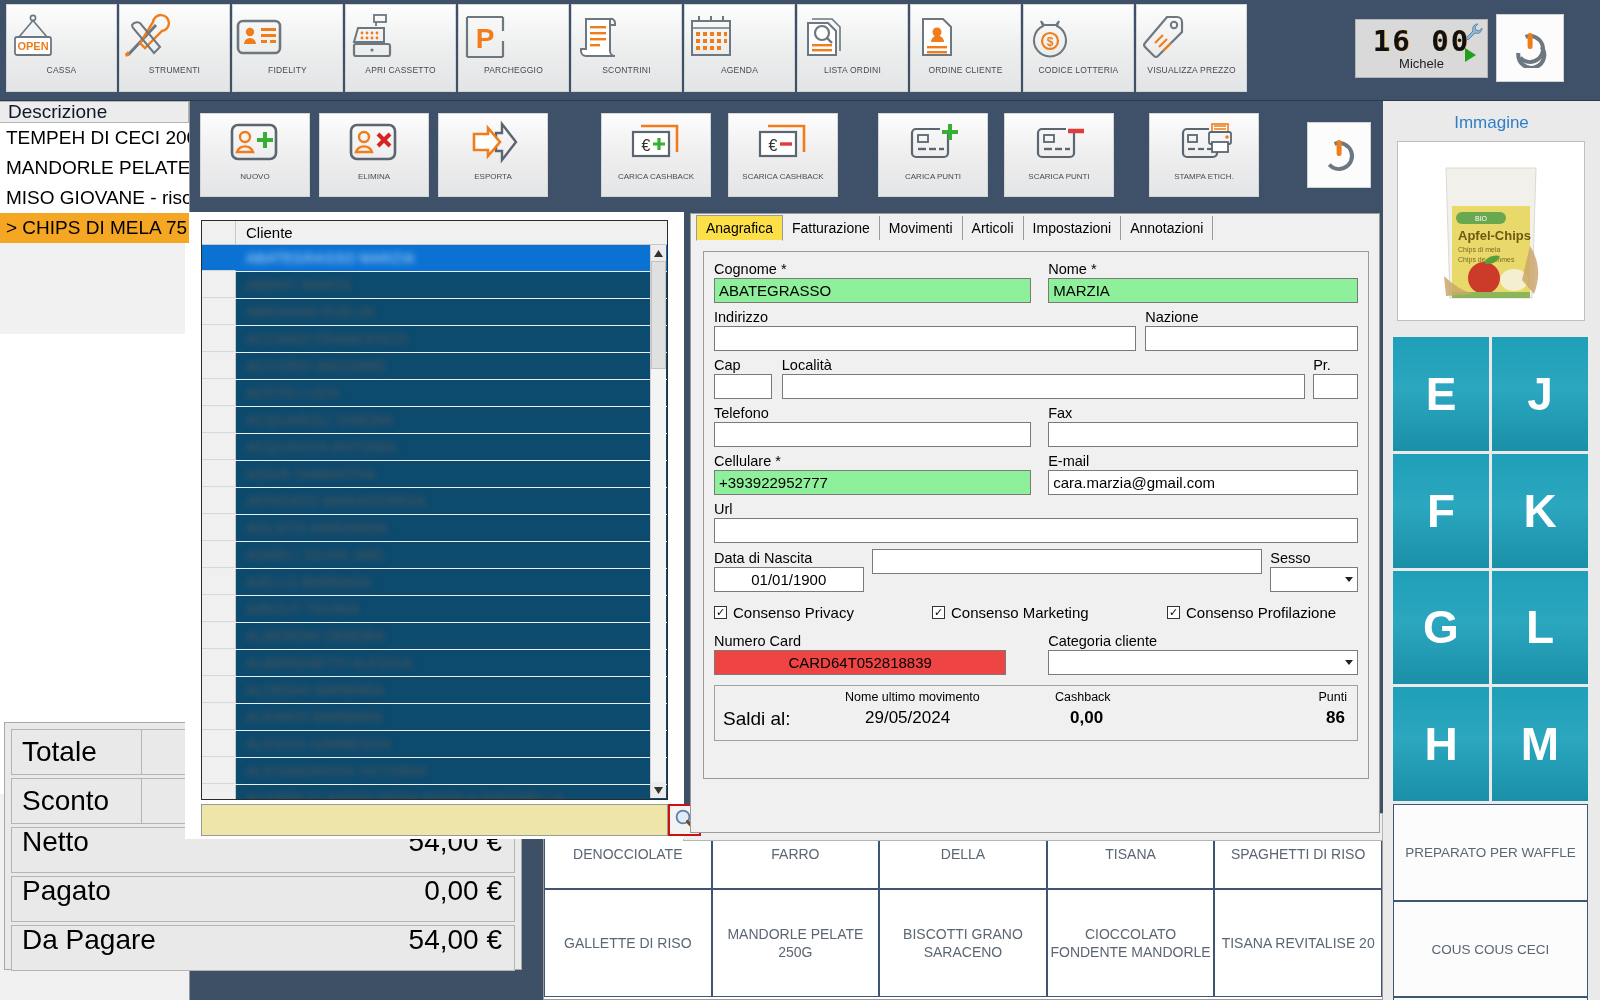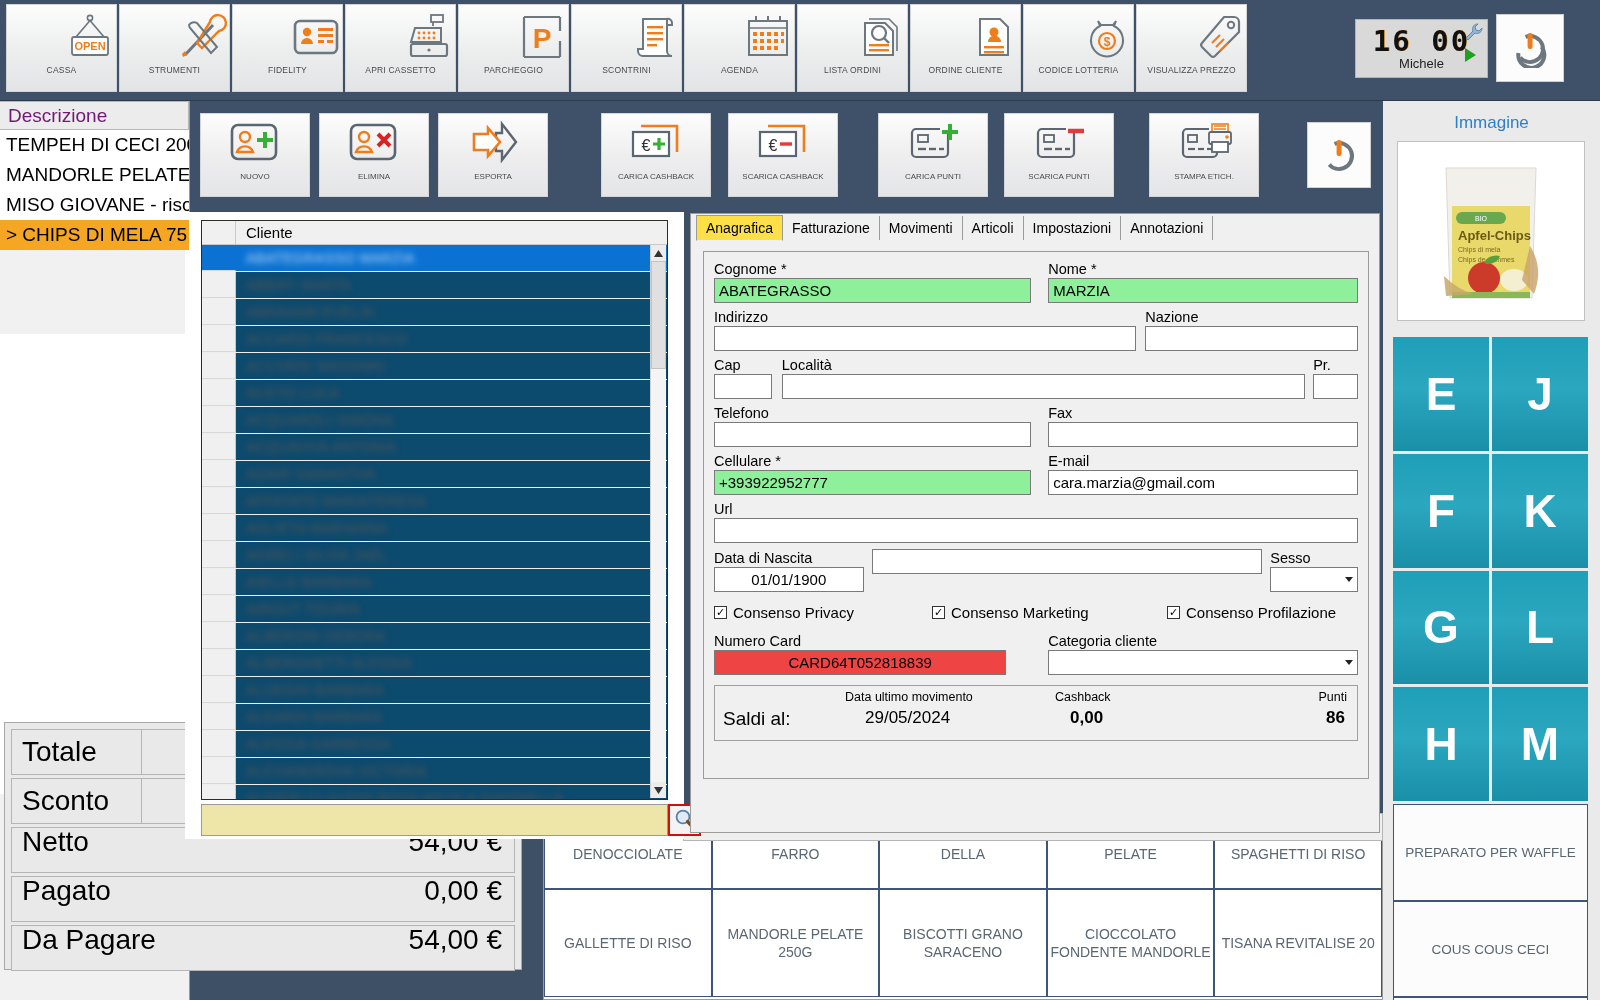--- a/index.html
+++ b/index.html
@@ -14,21 +14,21 @@
   
   #topbar{
     position:absolute; left:0; top:0; width:1600px; height:101px;
     background:#3f5169;
     border-bottom:1px solid #2c3a4c;
   }
   .tbtn{
     position:absolute; top:4px; width:111px; height:88px;
     background:linear-gradient(#fdfdfd,#eceded 55%,#e3e4e6);
     border:1px solid #d2d4d6;
-    display:flex; flex-direction:column; align-items:flex-end; justify-content:flex-start;
+    display:flex; flex-direction:column; align-items:flex-start; justify-content:flex-start;
     cursor:pointer;
   }
   .tbtn .ico{ height:60px; display:flex;align-items:center;justify-content:center; padding-top:4px;}
   .tbtn .lbl{
     font-size:8.5px; color:#4a4a4a; letter-spacing:.2px; text-align:center;
     width:100%; line-height:10px;
   }
 
   
   #clockbox{
@@ -50,23 +50,23 @@
     background:#fcfcfc; border:1px solid #cfd1d3;
     display:flex;align-items:center;justify-content:center;cursor:pointer;
   }
 
   
   #leftpanel{
     position:absolute; left:0; top:101px; width:190px; height:899px;
     background:#f1f1f1; border-right:1px solid #9a9a9a;
   }
   #desc-head{
-    height:29px; background:#ececec; border:1px solid #b6b6b6; border-left:0;
+    height:22px; background:#ececec; border:1px solid #b6b6b6; border-left:0;
     display:flex;align-items:center;padding-left:8px;
-    font-size:19px; color:#701a75;
+    font-size:19px; color:#0f172a;
   }
   .recrow{
     height:30px; display:flex;align-items:center; padding-left:6px;
     font-size:19px; color:#000; white-space:nowrap; overflow:hidden;
     background:#fff;
   }
   .recrow.sel{ background:#f5a623; }
   #recblank{ position:absolute; left:0; top:233px; width:190px; height:460px; background:#fff;}
   #leftsep{ position:absolute; left:4px; top:705px; width:182px; height:2px; background:#b0b0b0;}
 
@@ -476,21 +476,21 @@
     <span>Da Pagare</span>
     <span class="tv">54,00 €</span>
   </div>
 </div>
 
 <div id="prodgrid">
   <div class="pg-row" id="pg-top">
     <div class="pcell">DENOCCIOLATE</div>
     <div class="pcell">FARRO</div>
     <div class="pcell">DELLA</div>
-    <div class="pcell">PELATE</div>
+    <div class="pcell">TISANA</div>
     <div class="pcell">SPAGHETTI DI RISO</div>
   </div>
   <div class="pg-row" id="pg-bot">
     <div class="pcell">GALLETTE DI RISO</div>
     <div class="pcell">MANDORLE PELATE 250G</div>
     <div class="pcell">BISCOTTI GRANO SARACENO</div>
     <div class="pcell">CIOCCOLATO FONDENTE MANDORLE</div>
     <div class="pcell">TISANA REVITALISE 20</div>
   </div>
 </div>
@@ -856,21 +856,21 @@
         <div class="flabel">Categoria cliente</div>
         <div class="sel-ctl">
           <span style="flex:1;font-size:15px;padding-left:3px"></span>
           <span class="caret"></span>
         </div>
       </div>
     </div>
 
     <div id="saldi">
       <div class="sal-v" style="left:8px;font-size:19px">Saldi al:</div>
-      <div class="sal-h" style="left:130px">Data ultimo movimento</div>
+      <div class="sal-h" style="left:130px">Nome ultimo movimento</div>
       <div class="sal-v" style="left:150px">29/05/2024</div>
       <div class="sal-h" style="left:340px">Cashback</div>
       <div class="sal-v" style="left:355px;font-weight:bold">0,00</div>
       <div class="sal-h" style="right:10px">Punti</div>
       <div class="sal-v" style="right:12px;font-weight:bold">86</div>
     </div>
   </div>
 </div>
 
 <div id="rightpanel">

